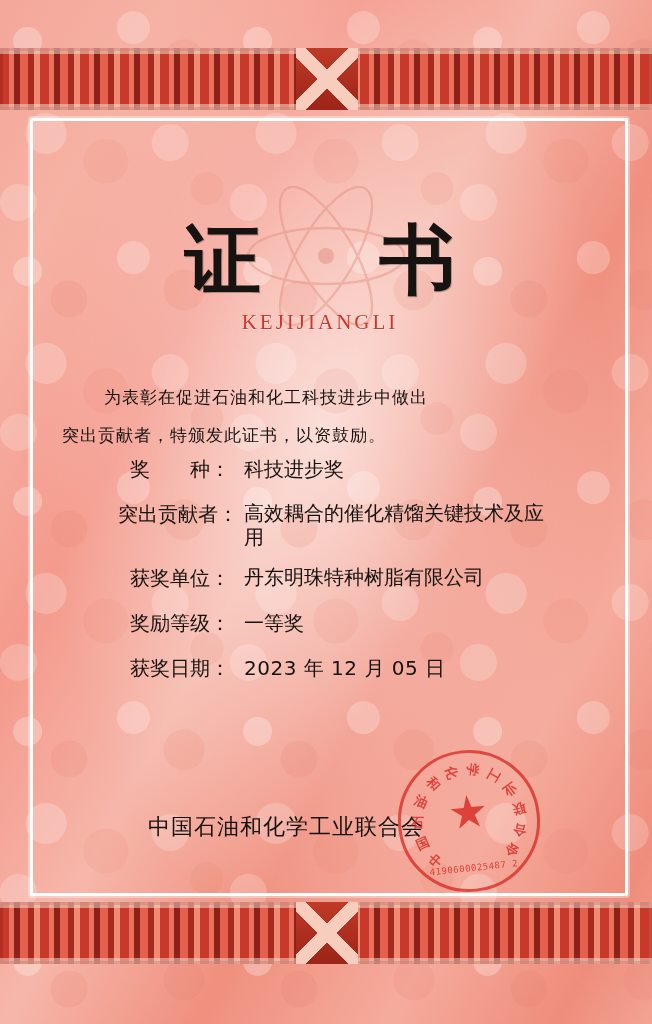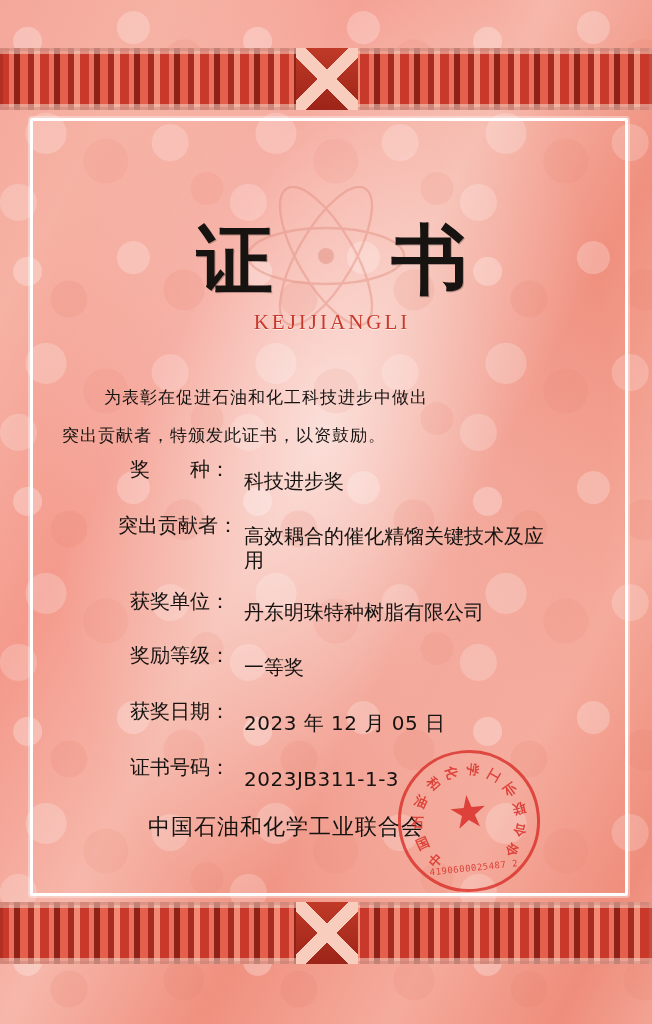--- a/index.html
+++ b/index.html
@@ -107,21 +107,21 @@
     top: 186px;
     width: 180px;
     height: 140px;
     opacity: 0.5;
     pointer-events: none;
   }
 
   
   .title-wrap {
     position: absolute;
-    left: 12px;
+    left: 0;
     top: 222px;
     width: 640px;
     text-align: center;
   }
   .title {
     font-family: "DejaVu Sans", sans-serif;
     font-size: 76px;
     font-weight: 700;
     letter-spacing: 46px;
     text-indent: 46px;
@@ -172,21 +172,20 @@
     flex: 0 0 112px;
     font-size: 20px;
     letter-spacing: 0px;
     white-space: nowrap;
     text-align: right;
   }
   .field .value {
     font-size: 20px;
     padding-left: 14px;
     line-height: 26px;
-    margin-top: 12px;
   }
   .field .value.small {
     font-size: 20px;
     line-height: 24px;
     max-width: 300px;
   }
   .field.project { margin-bottom: 16px; }
   .field .value.mono {
     font-family: "DejaVu Sans", sans-serif;
     letter-spacing: 0.5px;
@@ -308,24 +307,20 @@
     <div class="field">
       <div class="label">奖励等级：</div>
       <div class="value">一等奖</div>
     </div>
 
     <div class="field">
       <div class="label">获奖日期：</div>
       <div class="value mono">2023 年 12 月 05 日</div>
     </div>
 
-    <div class="field">
-      <div class="label">证书号码：</div>
-      <div class="value mono">2023JB311-1-3</div>
-    </div>
 
   </div>
 
   <div class="issuer">中国石油和化学工业联合会</div>
 
   <div class="seal">
     <div class="ring-text" id="seal-ring">
         <span style="transform: rotate(-132deg) translate(0px, -52px) rotate(90deg) translate(-6px, -7px);">中</span>
         <span style="transform: rotate(-108deg) translate(0px, -52px) rotate(90deg) translate(-6px, -7px);">国</span>
         <span style="transform: rotate(-84deg) translate(0px, -52px) rotate(90deg) translate(-6px, -7px);">石</span>

